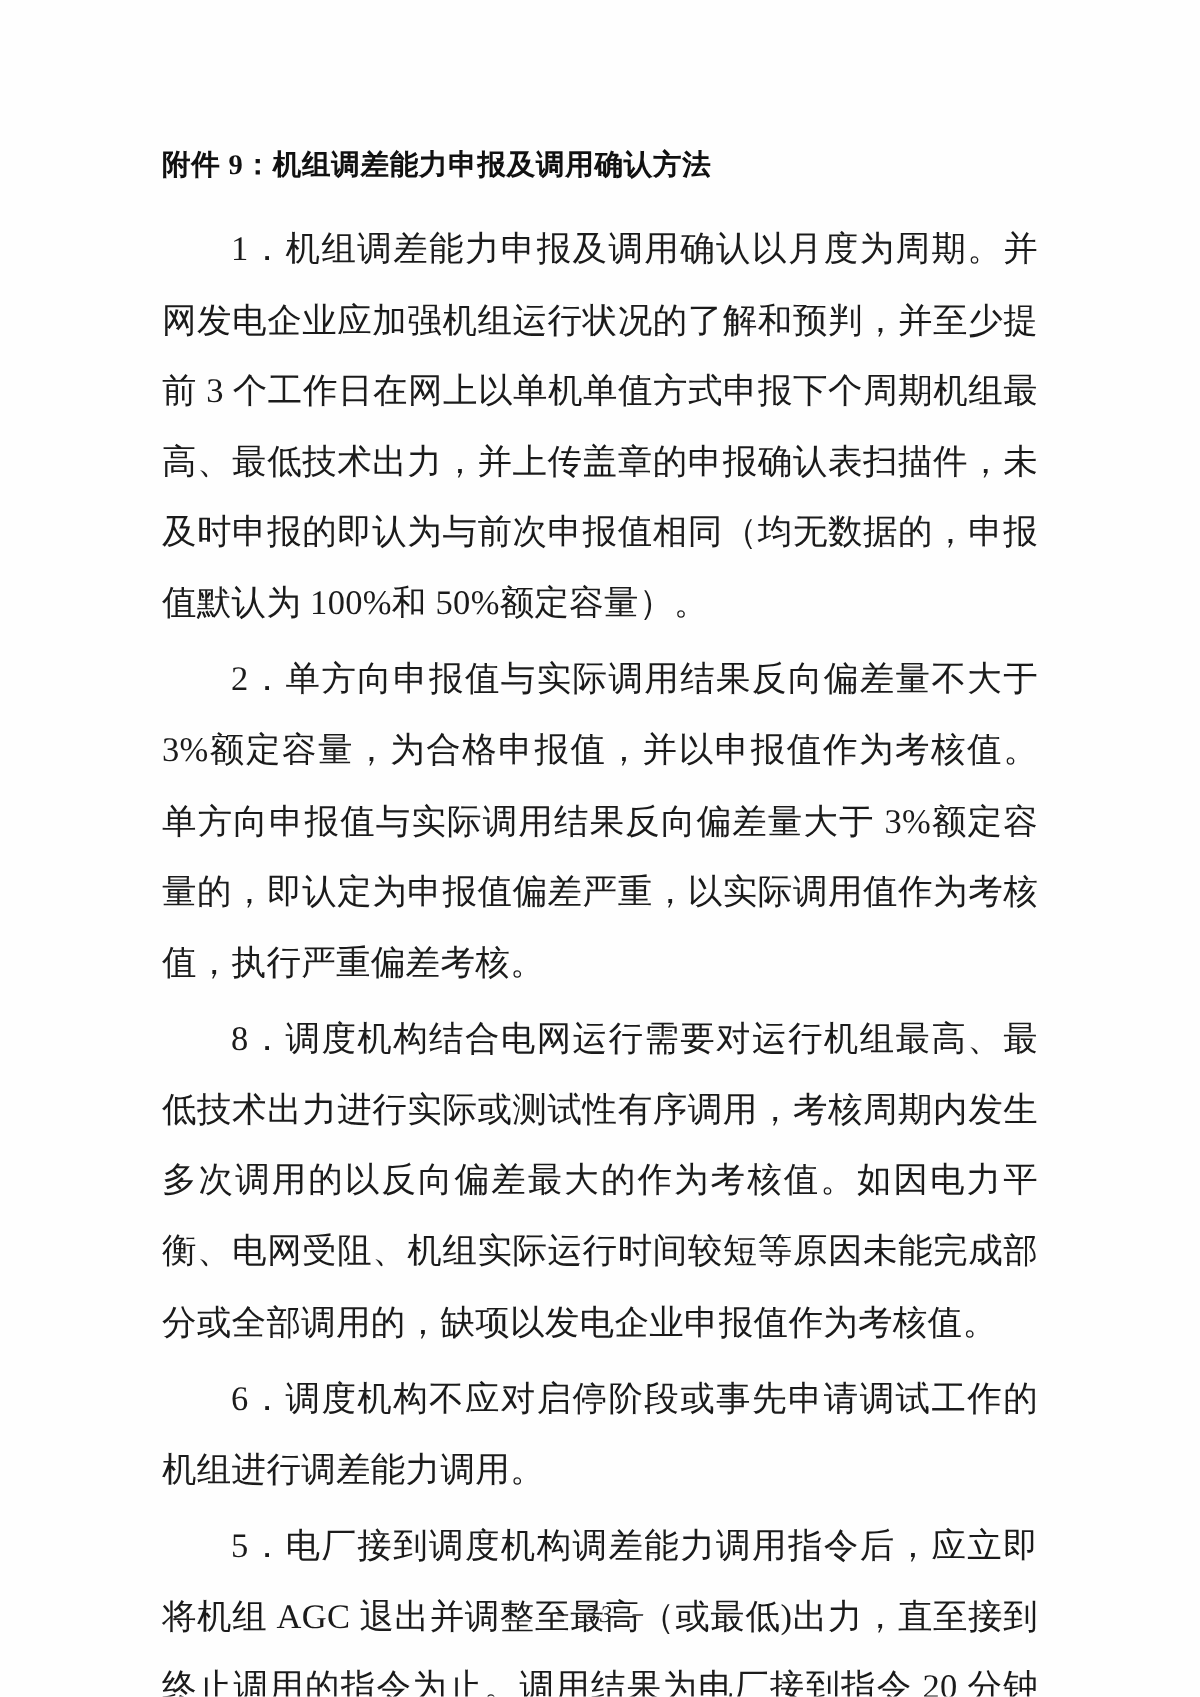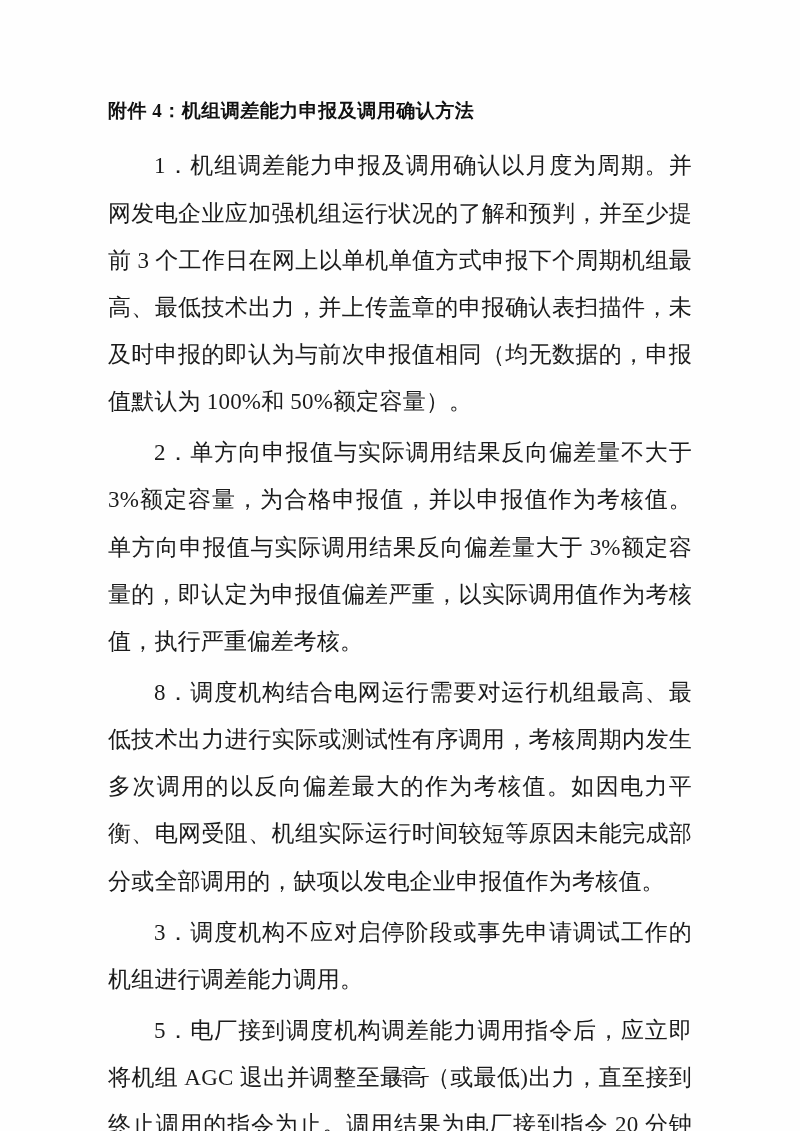--- a/index.html
+++ b/index.html
@@ -51,23 +51,23 @@
     letter-spacing: 2px;
     color: #222;
     font-style: italic;
   }
 </style>
 </head>
 <body>
 
 <div class="page">
 
-  <h1 class="doc-title">附件 4：机组调差能力申报及调用确认方法</h1>
+  <h1 class="doc-title">附件 9：机组调差能力申报及调用确认方法</h1>
 
   <p class="para">1．机组调差能力申报及调用确认以月度为周期。并网发电企业应加强机组运行状况的了解和预判，并至少提前 3 个工作日在网上以单机单值方式申报下个周期机组最高、最低技术出力，并上传盖章的申报确认表扫描件，未及时申报的即认为与前次申报值相同（均无数据的，申报值默认为 100%和 50%额定容量）。</p>
   <p class="para">2．单方向申报值与实际调用结果反向偏差量不大于 3%额定容量，为合格申报值，并以申报值作为考核值。单方向申报值与实际调用结果反向偏差量大于 3%额定容量的，即认定为申报值偏差严重，以实际调用值作为考核值，执行严重偏差考核。</p>
   <p class="para">8．调度机构结合电网运行需要对运行机组最高、最低技术出力进行实际或测试性有序调用，考核周期内发生多次调用的以反向偏差最大的作为考核值。如因电力平衡、电网受阻、机组实际运行时间较短等原因未能完成部分或全部调用的，缺项以发电企业申报值作为考核值。</p>
-  <p class="para">3．调度机构不应对启停阶段或事先申请调试工作的机组进行调差能力调用。</p>
+  <p class="para">6．调度机构不应对启停阶段或事先申请调试工作的机组进行调差能力调用。</p>
   <p class="para">5．电厂接到调度机构调差能力调用指令后，应立即将机组 AGC 退出并调整至最高（或最低)出力，直至接到终止调用的指令为止。调用结果为电厂接到指令 20 分钟后的机组平均出</p>
 
   <div class="page-number">－ 33 －</div>
 
 </div>
 
 </body></html>

